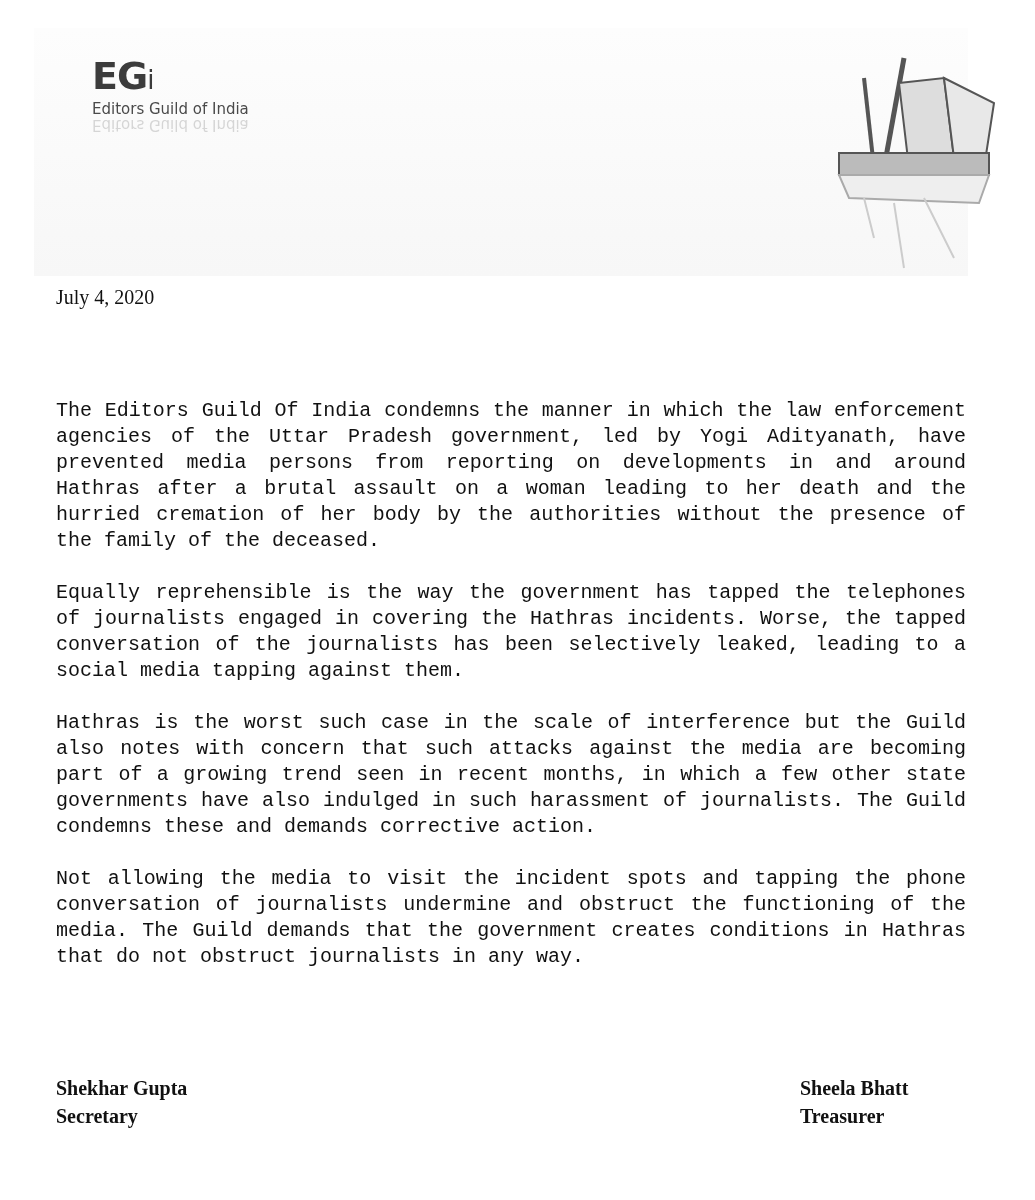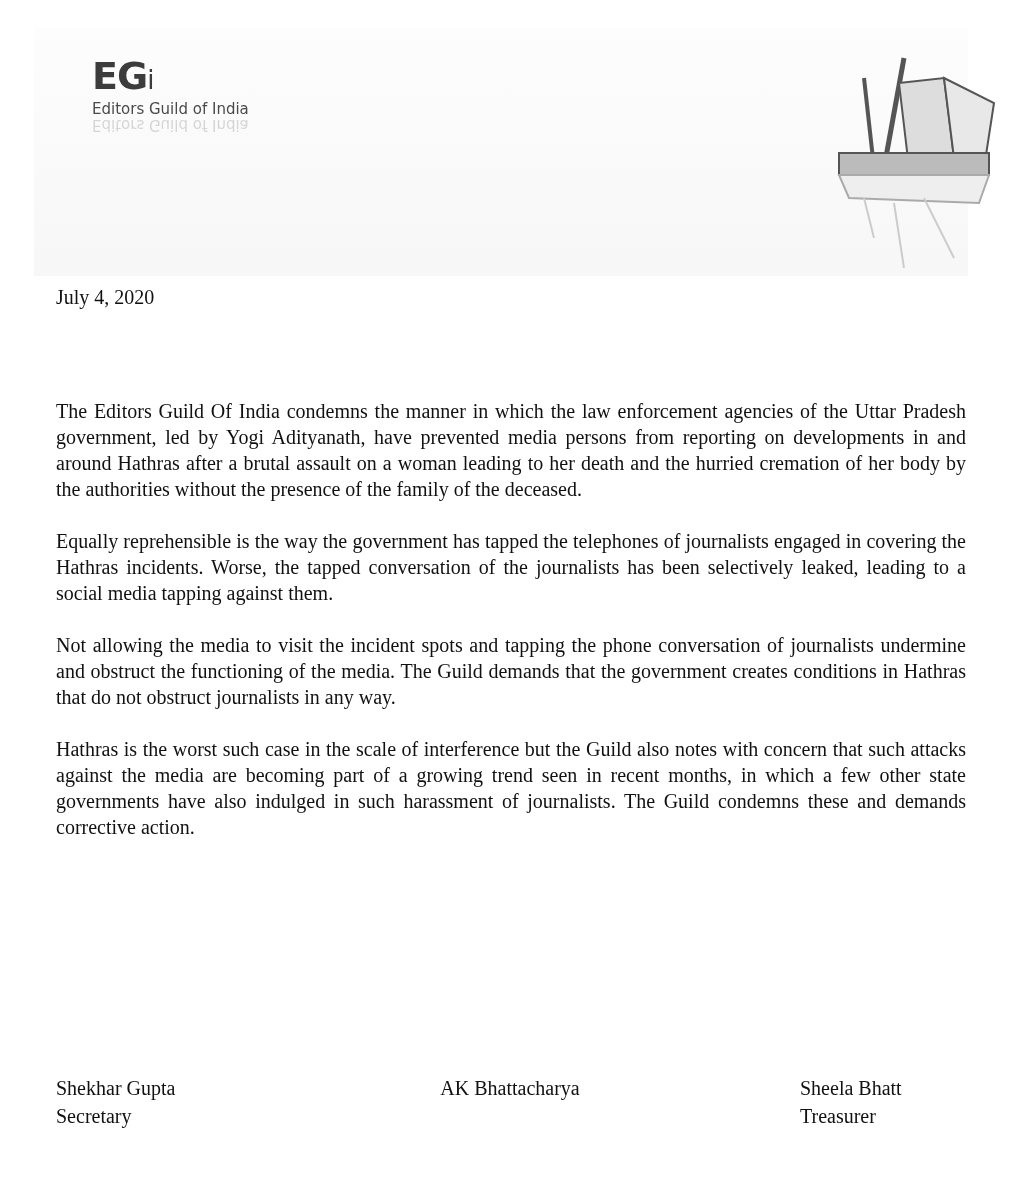--- a/index.html
+++ b/index.html
@@ -10,22 +10,22 @@
   .logo { position:absolute; left:30px; top:30px;margin-left:28px; }
   .logo-mark { font-family:"DejaVu Sans", sans-serif; font-weight:bold; font-size:38px;
                color:#3c3c3c; letter-spacing:-1px; line-height:36px; }
   .logo-mark .i { font-size:26px; font-weight:normal; }
   .logo-name { font-family:"DejaVu Sans", sans-serif; font-size:15px; color:#4a4a4a; line-height:18px; margin-top:2px; }
   .logo-reflect { font-family:"DejaVu Sans", sans-serif; font-size:15px; color:#bdbdbd;
                   transform:scaleY(-1); line-height:14px; opacity:.6; }
   .illustration { position:absolute; left:770px; top:10px; width:200px; height:240px; }
   .date { position:absolute; left:56px; top:286px; font-size:20px; }
   .body { position:absolute; left:56px; top:398px; width:910px; font-size:20px; line-height:26px; }
-  .body p { margin:0 0 26px 0; text-align:justify; text-align-last:left; }
-  .sig { position:absolute; top:1074px; font-weight:normal; font-size:20px; line-height:28px; }
+  .body p { margin:0 0 26px 0; text-align:justify; text-align-last:left;font-family:Liberation Mono, monospace; }
+  .sig { position:absolute; top:1074px; font-weight:bold; font-size:20px; line-height:28px; }
   .sig.left { left:56px; text-align:left; }
   .sig.center { left:400px; width:220px; text-align:center; }
   .sig.right { left:800px; width:160px; }
 </style>
 </head>
 <body>
 
 <div class="letterhead">
   <div class="logo">
     <div class="logo-mark"><span>EG</span><span class="i">i</span></div>
@@ -43,27 +43,26 @@
       <path d="M90 165 L100 230 M120 160 L150 220 M60 160 L70 200" stroke="#ccc"></path>
     </g>
   </svg>
 </div>
 
 <div class="date">July 4, 2020</div>
 
 <div class="body">
   <p>The Editors Guild Of India condemns the manner in which the law enforcement agencies of the Uttar Pradesh government, led by Yogi Adityanath, have prevented media persons from reporting on developments in and around Hathras after a brutal assault on a woman leading to her death and the  hurried cremation of her body by the authorities without the presence of the family of the deceased.</p>
   <p>Equally reprehensible is the way the government has tapped the telephones of journalists engaged in covering the Hathras incidents. Worse, the tapped conversation of the journalists has been selectively leaked, leading to a social media tapping against them.</p>
+  <p>Hathras is the worst such case in the scale of interference but the Guild also notes with concern that such attacks against the media are becoming part of a growing trend seen in recent months, in which a few other state governments have also indulged in such harassment of journalists. The Guild condemns these and demands corrective action.</p>
   <p>Not allowing the media to visit the incident spots and tapping the phone conversation of journalists undermine and obstruct the functioning of the media. The Guild demands that the government creates conditions in Hathras that do not obstruct journalists in any way.</p>
-  <p>Hathras is the worst such case in the scale of interference but the Guild also notes with concern that such attacks against the media are becoming part of a growing trend seen in recent months, in which a few other state governments have also indulged in such harassment of journalists. The Guild condemns these and demands corrective action.</p>
 </div>
 
 <div class="sig left">
   <div>Shekhar Gupta</div>
   <div>Secretary</div>
 </div>
 <div class="sig center">
-  <div>AK Bhattacharya</div>
 </div>
 <div class="sig right">
   <div>Sheela Bhatt</div>
   <div>Treasurer</div>
 </div>
 
 </body></html>

